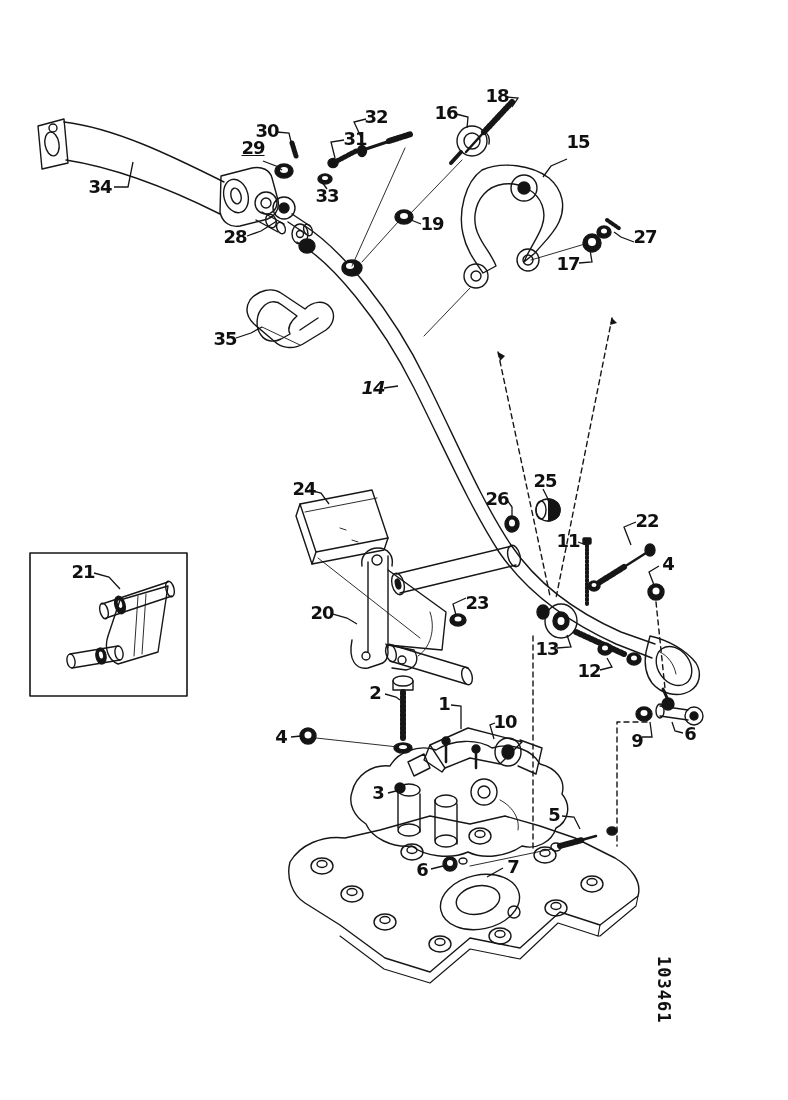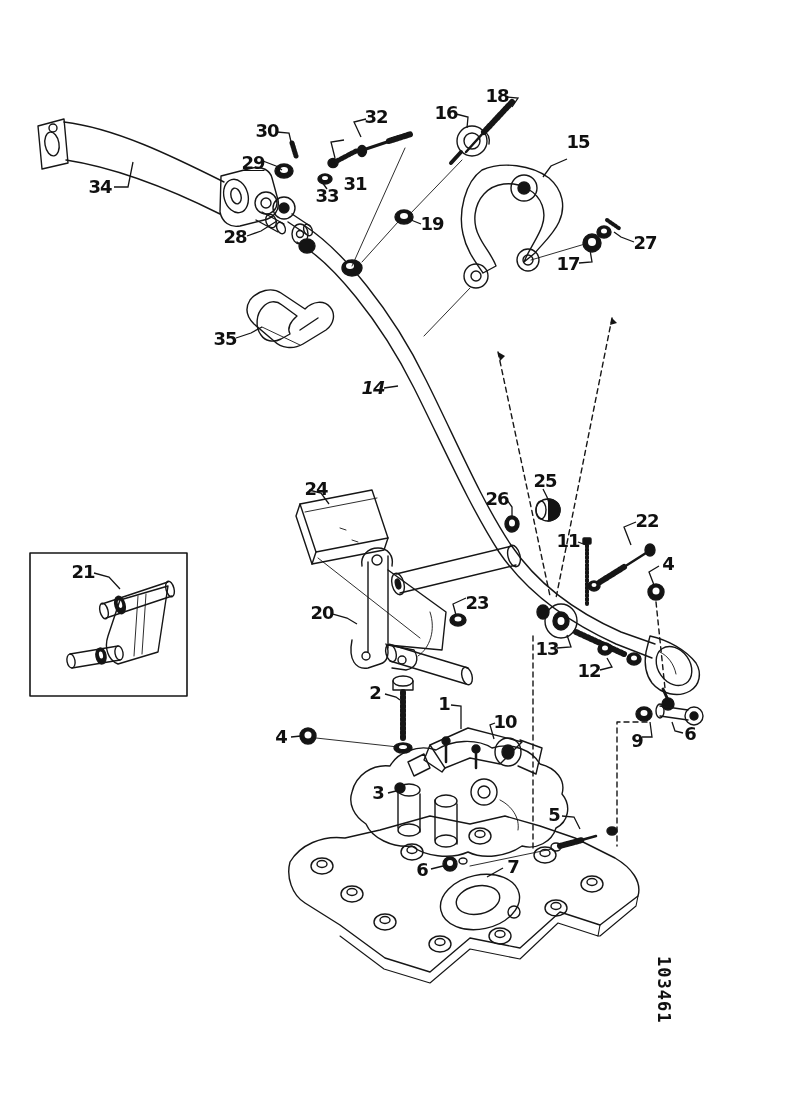--- a/index.html
+++ b/index.html
@@ -335,34 +335,34 @@
       <polyline points="683,733 675,731 672,722"></polyline>
       <polyline points="388,793 396,791"></polyline>
       <polyline points="562,816 574,817 580,829"></polyline>
       <polyline points="431,869 443,866"></polyline>
       <polyline points="503,868 487,877"></polyline>
     </svg>
 
   <div id="labels">
       <div class="callout" style="left: 100px; top: 187px;">34</div>
       <div class="callout" style="left: 267px; top: 131px;">30</div>
-      <div class="callout" style="left: 253px; top: 163px; text-decoration: underline;">29</div>
+      <div class="callout" style="left: 253px; top: 148px; text-decoration: underline;">29</div>
       <div class="callout" style="left: 235px; top: 237px; text-align: center;">28</div>
       <div class="callout" style="left: 327px; top: 196px;">33</div>
-      <div class="callout" style="left: 355px; top: 139px; margin-top: 45px;">31</div>
+      <div class="callout" style="left: 355px; top: 139px;">31</div>
       <div class="callout" style="left: 376px; top: 117px;">32</div>
       <div class="callout" style="left: 497px; top: 96px;">18</div>
       <div class="callout" style="left: 446px; top: 113px; text-align: center;">16</div>
       <div class="callout" style="left: 578px; top: 142px;">15</div>
       <div class="callout" style="left: 432px; top: 224px;">19</div>
       <div class="callout" style="left: 568px; top: 264px;">17</div>
-      <div class="callout" style="left: 645px; top: 243px; text-align: center;">27</div>
+      <div class="callout" style="left: 645px; top: 237px; text-align: center;">27</div>
       <div class="callout" style="left: 225px; top: 339px; text-align: center;">35</div>
       <div class="callout" style="left: 373px; top: 388px; font-style: italic;">14</div>
-      <div class="callout" style="left: 316px; top: 489px;">24</div>
+      <div class="callout" style="left: 304px; top: 489px;">24</div>
       <div class="callout" style="left: 497px; top: 499px;">26</div>
       <div class="callout" style="left: 545px; top: 481px;">25</div>
       <div class="callout" style="left: 647px; top: 521px;">22</div>
       <div class="callout" style="left: 568px; top: 541px;">11</div>
       <div class="callout" style="left: 668px; top: 564px;">4</div>
       <div class="callout" style="left: 83px; top: 572px;">21</div>
       <div class="callout" style="left: 322px; top: 613px;">20</div>
       <div class="callout" style="left: 477px; top: 597px; margin-top: 6px;">23</div>
       <div class="callout" style="left: 547px; top: 649px;">13</div>
       <div class="callout" style="left: 589px; top: 671px;">12</div>

